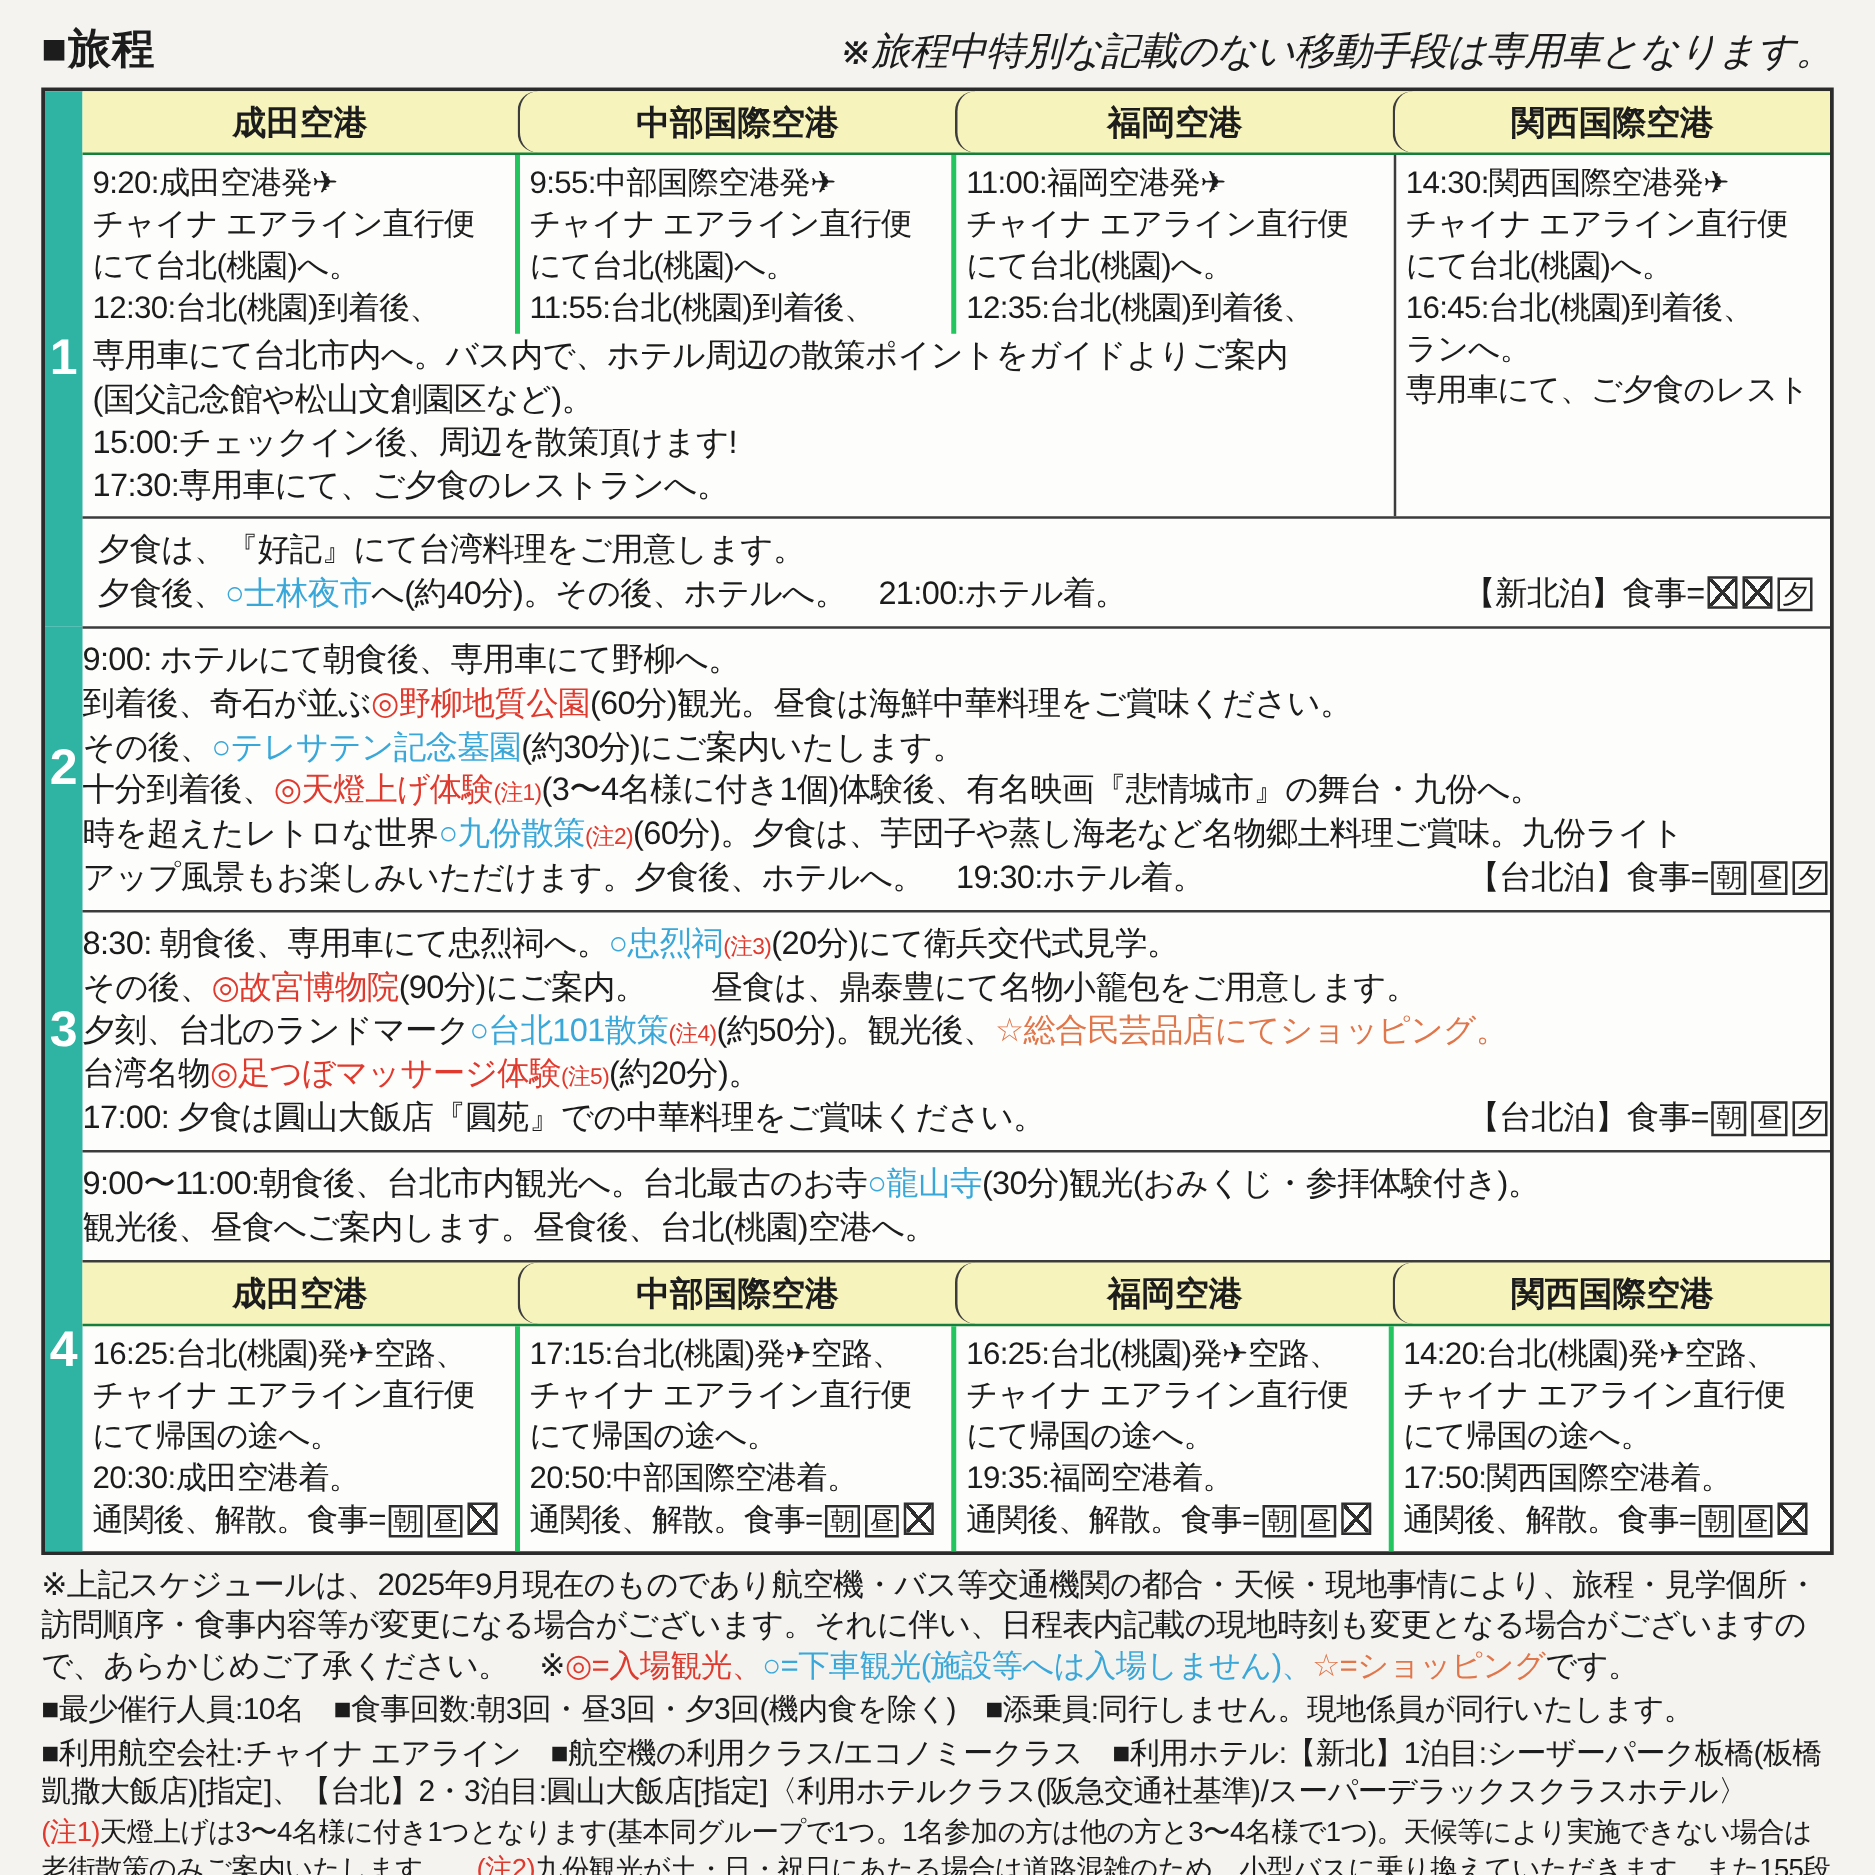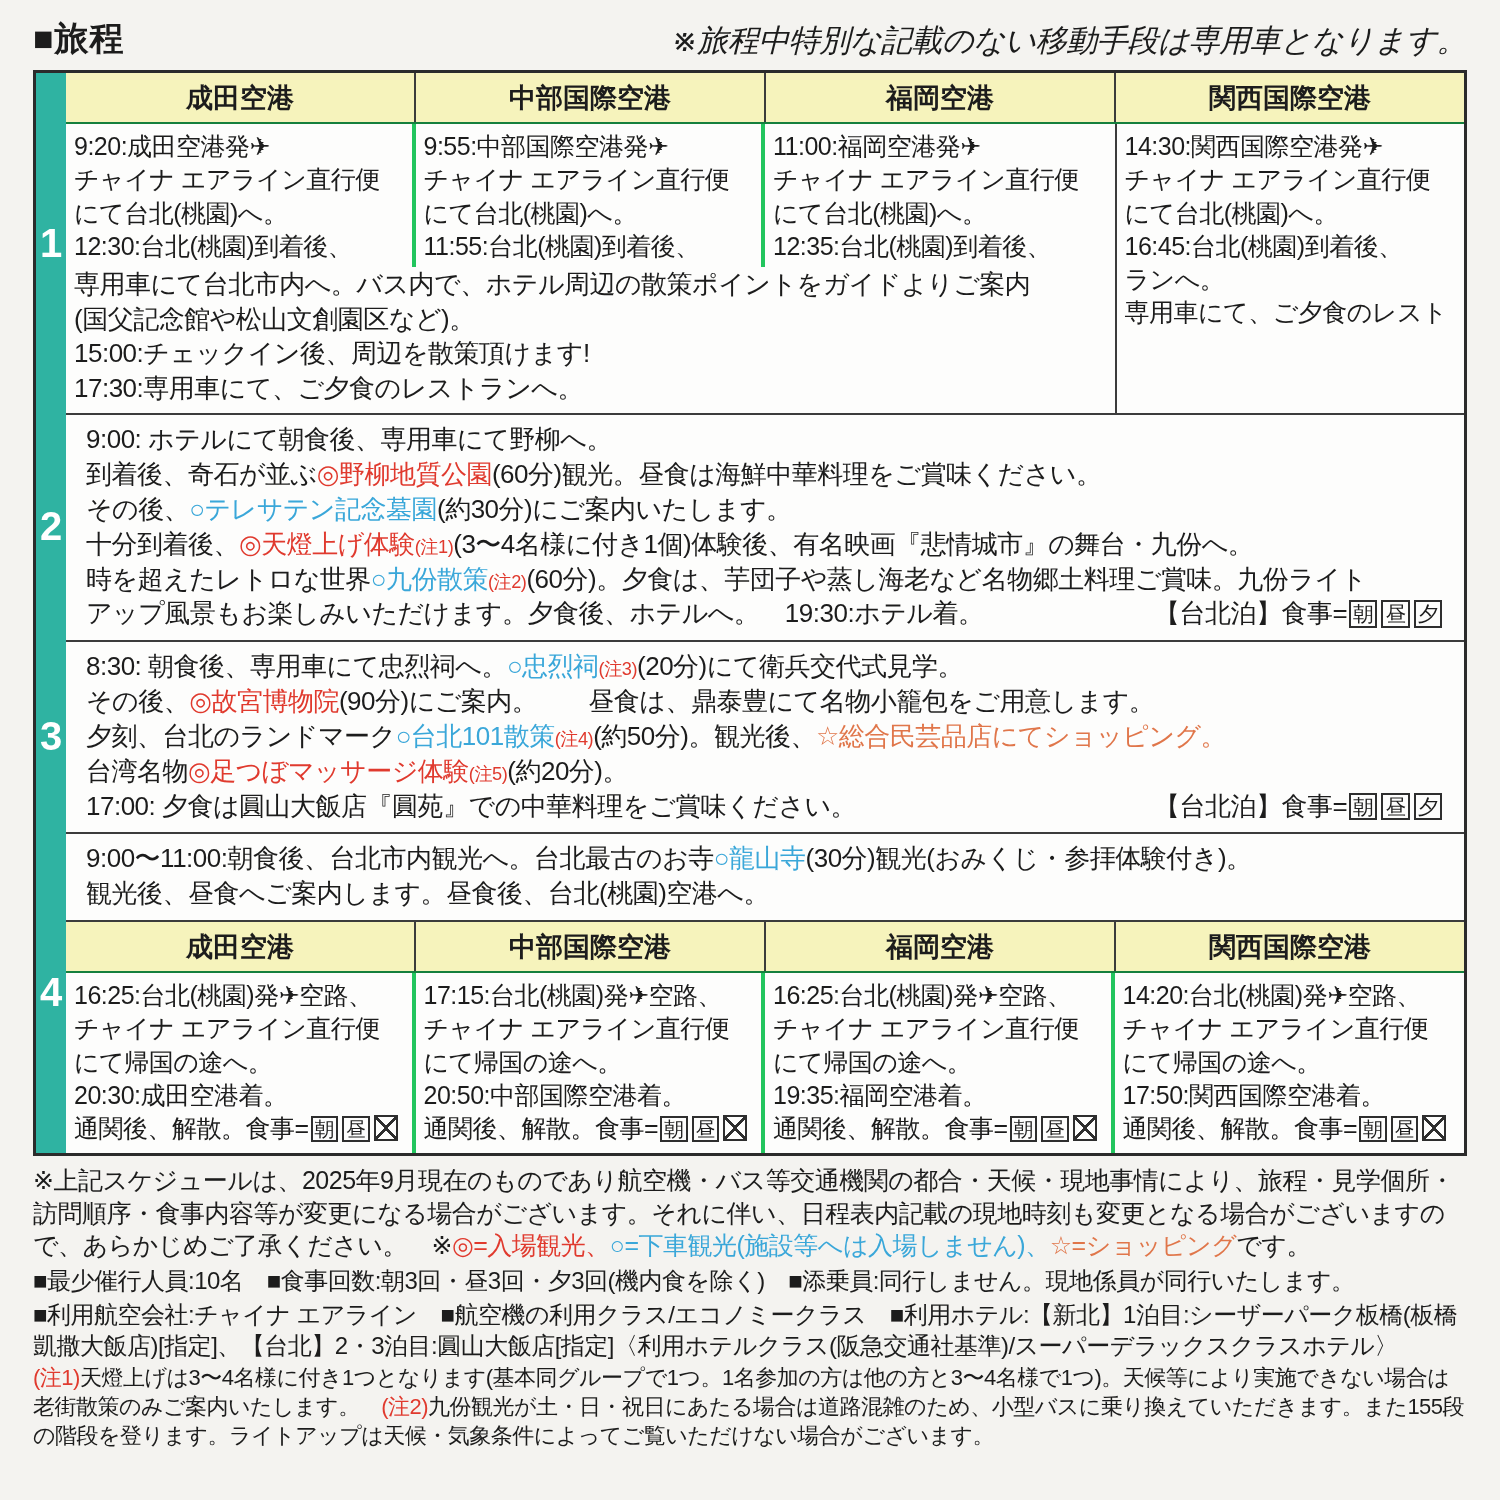--- a/index.html
+++ b/index.html
@@ -21,31 +21,31 @@
     flex:0 0 30px; background:#2fb3a2; color:#fff;
     display:flex; align-items:center; justify-content:center;
     font-size:40px; font-weight:bold;
   }
   .daycontent { flex:1; min-width:0; display:flex; flex-direction:column; }
   .dayblock + .dayblock .daycontent { border-top:2px solid #3c3c3c; }
 
   .airports { display:flex; background:#f6f3bc; border-bottom:2px solid #15803d; }
   .airports.bT { border-top:2px solid #3c3c3c; }
   .ap { flex:1 1 0; text-align:center; font-size:27px; font-weight:bold; padding:7px 0 6px; }
-  .ap + .ap { border-left:2px solid #3c3c3c; }
+  .ap + .ap { border-left:2px solid #3c3c3c;border-radius:16px; }
 
   .d1grid, .d4grid { display:grid; grid-template-columns:repeat(4,1fr); }
   .dcell { padding:6px 8px 4px; font-size:25px; line-height:1.33; letter-spacing:-0.5px; }
   .bR { border-right:4px solid #22c55e; }
   .d1c0 { grid-area:1/1/2/2; } .d1c1 { grid-area:1/2/2/3; } .d1c2 { grid-area:1/3/2/4; }
   .d1c3 { grid-area:1/4/3/5; border-left:2px solid #3c3c3c; }
   .dspan { grid-area:2/1/3/4; padding:0 8px 8px; font-size:26px; line-height:1.33; letter-spacing:-0.5px; }
   .d4grid .dcell { padding-bottom:8px; }
 
-  .para { padding:7px 20px 9px; font-size:26px; line-height:1.34; letter-spacing:-0.5px; }
+  .para { padding:7px 0 9px; font-size:26px; line-height:1.34; letter-spacing:-0.5px; }
   .mealrow { border-top:2px solid #3c3c3c; padding:7px 12px 9px; font-size:26px; line-height:1.34; letter-spacing:-0.5px; }
 
   .line { white-space:normal; }
   .lf { display:flex; justify-content:space-between; align-items:baseline; }
   .rpart { white-space:nowrap; padding-left:8px; }
 
   .s-r { color:#e03a2e; }
   .s-b { color:#3aa7d9; }
   .s-o { color:#e0764a; }
   .s-rn { color:#e03a2e; font-size:0.7em; }
@@ -115,20 +115,27 @@
               <div class="line"><span><span>ランへ。</span></span></div>
               <div class="line"><span><span>専用車にて、ご夕食のレスト</span></span></div>
             </div>
           <div class="dspan">
               <div class="line"><span><span>専用車にて台北市内へ。バス内で、ホテル周辺の散策ポイントをガイドよりご案内</span></span></div>
               <div class="line"><span><span>(国父記念館や松山文創園区など)。</span></span></div>
               <div class="line"><span><span>15:00:チェックイン後、周辺を散策頂けます!</span></span></div>
               <div class="line"><span><span>17:30:専用車にて、ご夕食のレストランへ。</span></span></div>
             </div>
         </div>
+        <div class="mealrow">
+            <div class="line"><span><span>夕食は、『好記』にて台湾料理をご用意します。</span></span></div>
+            <div class="line lf">
+              <span><span>夕食後、</span><span class="s-b">○士林夜市</span><span>へ(約40分)。その後、ホテルへ。　21:00:ホテル着。</span></span>
+              <span class="rpart"><span>【新北泊】食事=</span><span class="s-boxx"></span><span class="s-boxx"></span><span class="s-box">夕</span></span>
+            </div>
+          </div>
       </div>
     </div>
 
     <div class="dayblock">
       <div class="daybar">2</div>
       <div class="daycontent">
         <div class="para">
             <div class="line"><span><span>9:00: ホテルにて朝食後、専用車にて野柳へ。</span></span></div>
             <div class="line"><span><span>到着後、奇石が並ぶ</span><span class="s-r">◎野柳地質公園</span><span>(60分)観光。昼食は海鮮中華料理をご賞味ください。</span></span></div>
             <div class="line"><span><span>その後、</span><span class="s-b">○テレサテン記念墓園</span><span>(約30分)にご案内いたします。</span></span></div>

